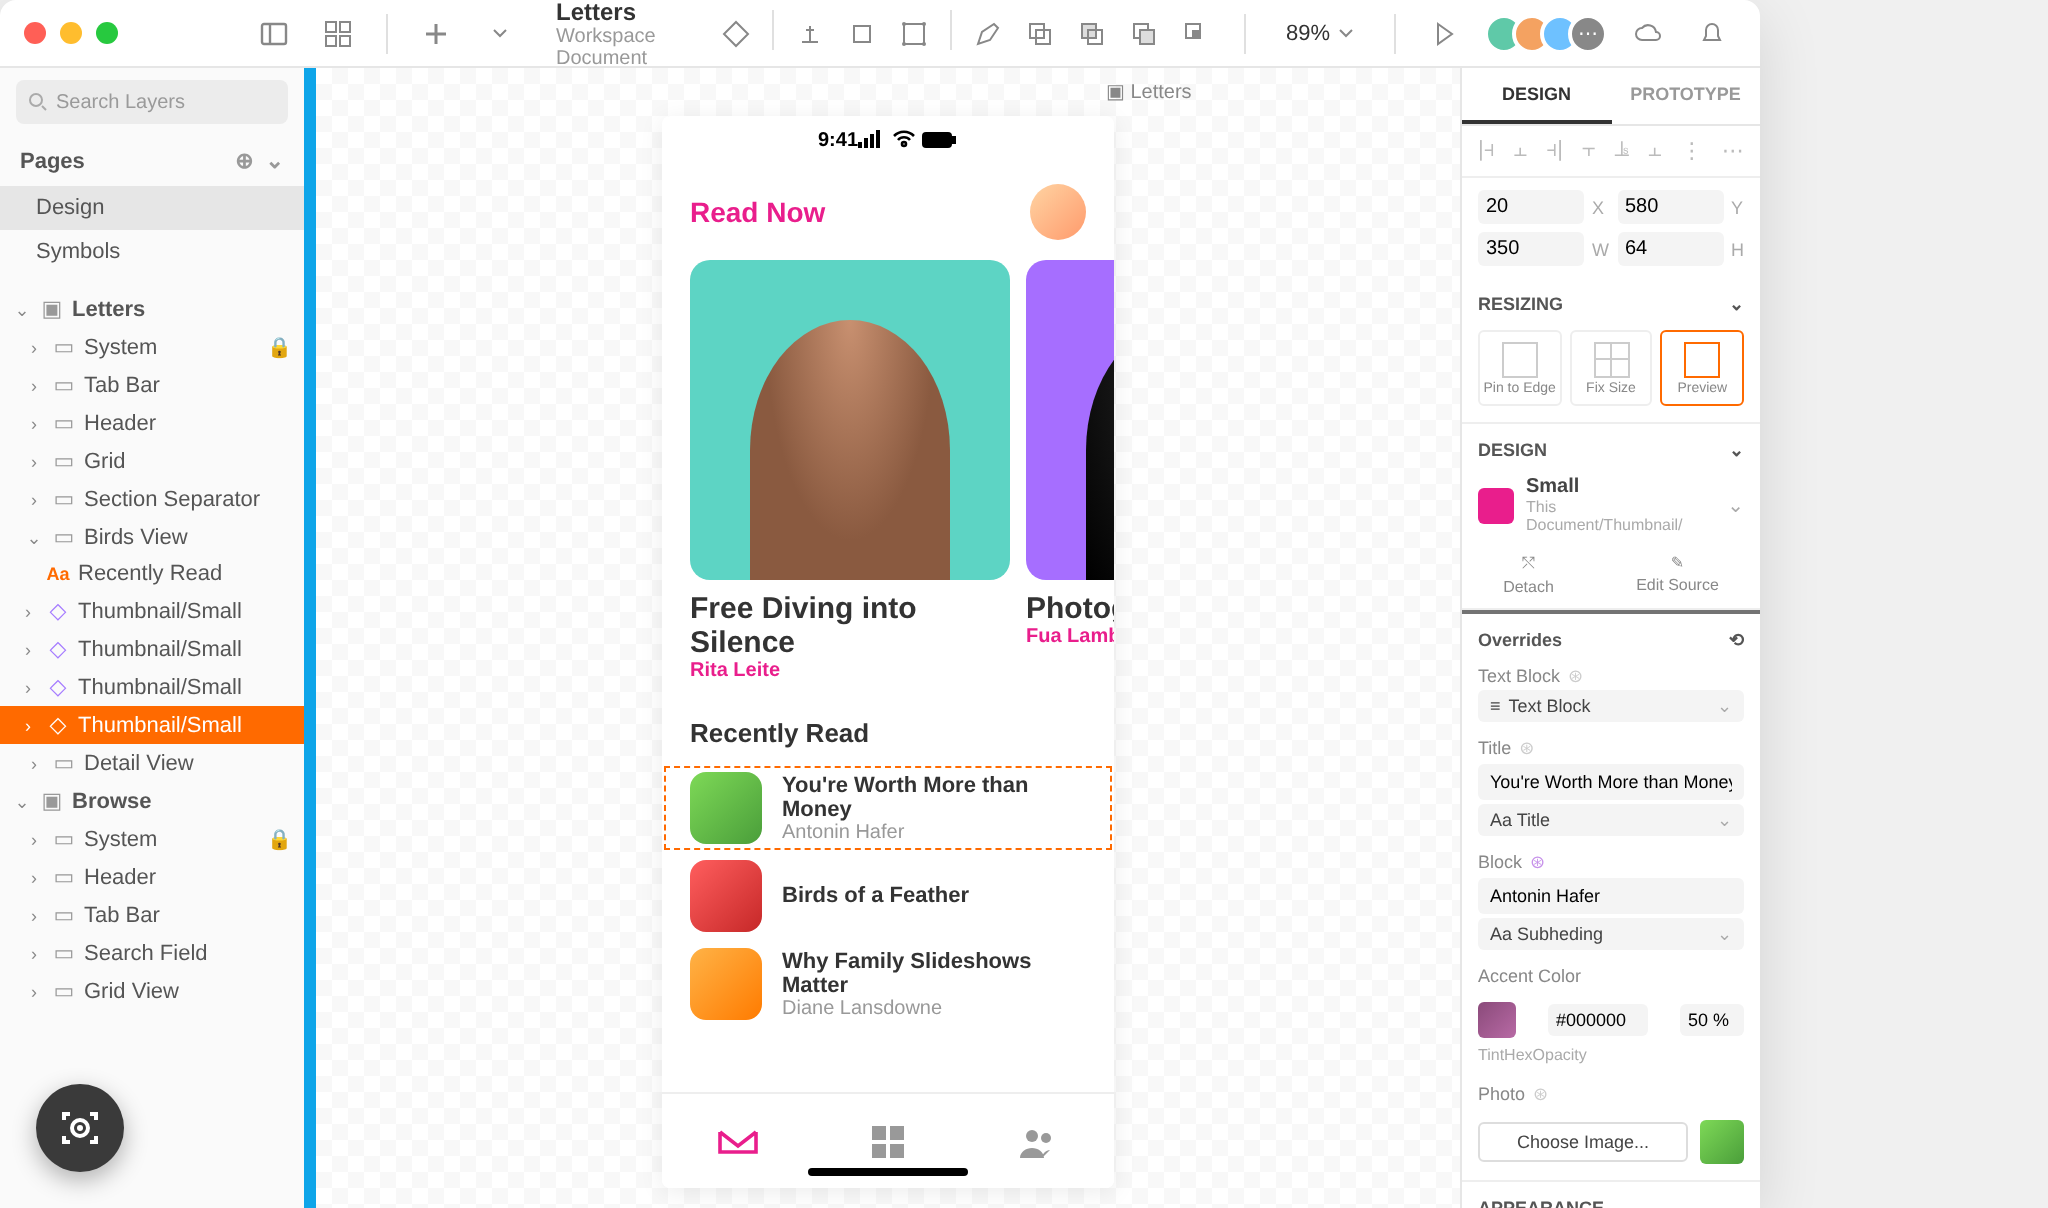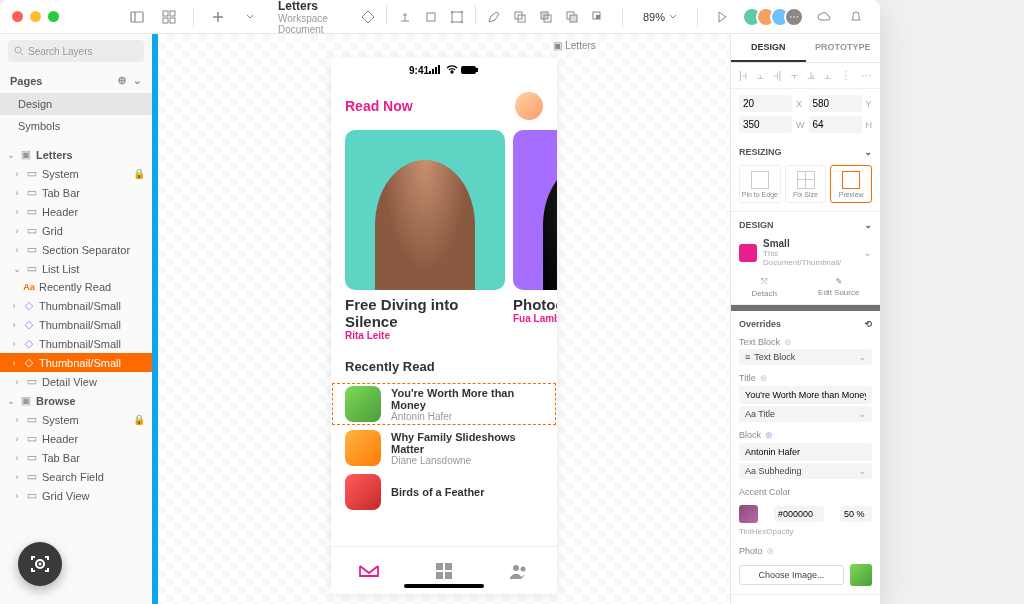--- a/index.html
+++ b/index.html
@@ -280,21 +280,21 @@
             <span>Grid</span>
           </div>
         <div class="tree-row ind1">
             <span class="chev">›</span>
             <span class="ic fold-ic">▭</span>
             <span>Section Separator</span>
           </div>
         <div class="tree-row ind1">
             <span class="chev">⌄</span>
             <span class="ic fold-ic">▭</span>
-            <span>List List</span>
+            <span>Birds View</span>
           </div>
         <div class="tree-row ind2">
             <span class="chev"></span>
             <span class="ic txt-ic">Aa</span>
             <span>Recently Read</span>
           </div>
         <div class="tree-row ind2">
             <span class="chev">›</span>
             <span class="ic sym-ic">◇</span>
             <span>Thumbnail/Small</span>
@@ -397,31 +397,31 @@
         <div class="sect-title">Recently Read</div>
         <div id="rr-list">
             <div class="rr-item sel">
               <div class="rr-thumb" style="background:linear-gradient(135deg,#7ed957,#4a9e3a)"></div>
     <div class="rr-info">
                 <div class="t">You're Worth More than Money</div>
     <div class="a">Antonin Hafer</div>
               </div>
             </div>
             <div class="rr-item">
+              <div class="rr-thumb" style="background:linear-gradient(135deg,#ff5e5e,#c62828)"></div>
+    <div class="rr-info">
+                <div class="t">Birds of a Feather</div>
+    <div class="a"></div>
+              </div>
+            </div>
+            <div class="rr-item">
               <div class="rr-thumb" style="background:linear-gradient(135deg,#ffb347,#ff7b00)"></div>
     <div class="rr-info">
                 <div class="t">Why Family Slideshows Matter</div>
     <div class="a">Diane Lansdowne</div>
-              </div>
-            </div>
-            <div class="rr-item">
-              <div class="rr-thumb" style="background:linear-gradient(135deg,#ff5e5e,#c62828)"></div>
-    <div class="rr-info">
-                <div class="t">Birds of a Feather</div>
-    <div class="a"></div>
               </div>
             </div>
           </div>
         <div class="tabbar">
           <div class="ti active">
               <svg width="22" height="22" viewBox="0 0 22 22">
                 <path d="M2 6l9 7 9-7M2 6v10h18V6" fill="none" stroke="#e91e8c" stroke-width="1.8"></path>
               </svg>
             </div>
           <div class="ti">
@@ -502,21 +502,21 @@
       <div class="sym-actions">
         <div class="sym-act">
             <span>⤲</span>
             <span>Detach</span>
           </div>
         <div class="sym-act">
             <span>✎</span>
             <span>Edit Source</span>
           </div>
       </div>
-      <div class="panel-head" style="border-top:6px solid #737373">
+      <div class="panel-head" style="border-top:2px solid #737373">
           <span>Overrides</span>
           <span>⟲</span>
         </div>
       <div class="ov-row">
         <div class="ov-label">
             <span>Text Block</span> 
             <span style="color:#ccc">⊛</span>
           </div>
         <div class="ov-sel">≡ <span>Text Block</span><span style="margin-left:auto;color:#aaa">⌄</span></div>
       </div>

